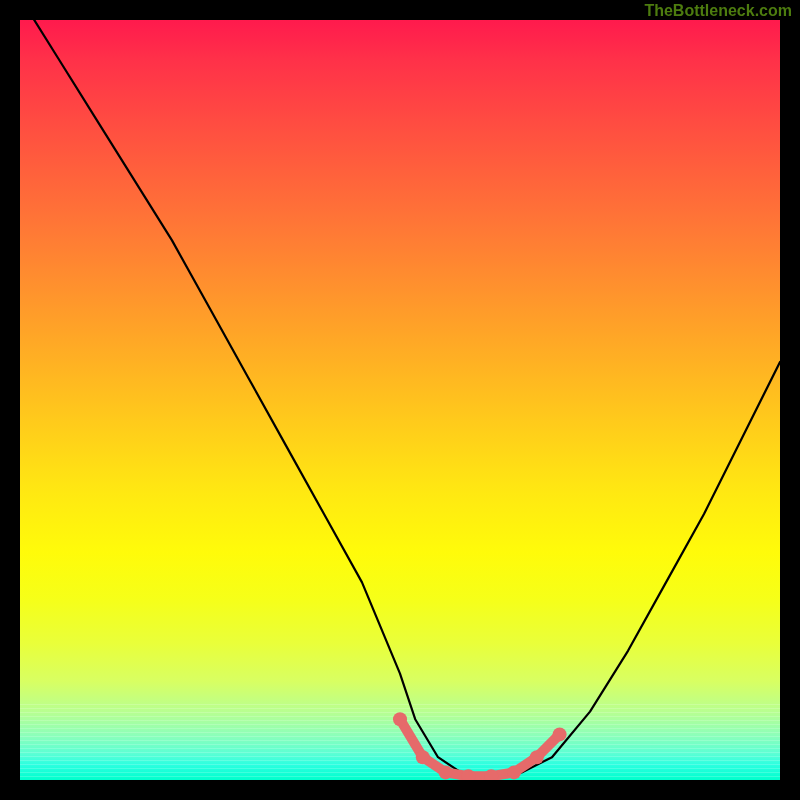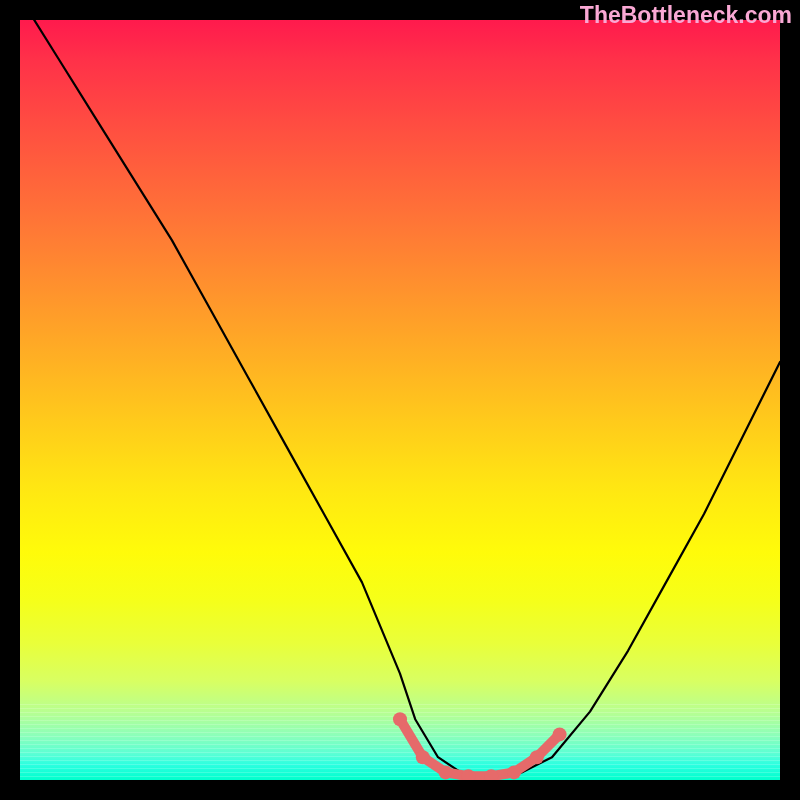--- a/index.html
+++ b/index.html
@@ -54,23 +54,23 @@
       rgba(0,0,0,0.0) 1px,
       rgba(0,0,0,0.0) 4px
     );
     pointer-events: none;
   }
   .watermark {
     position: absolute;
     top: 2px;
     right: 8px;
     font-family: Arial, Helvetica, sans-serif;
-    font-size: 23px;
+    font-size: 16px;
     font-weight: bold;
-    color: #f9a8d4;
+    color: #4d7c0f;
     user-select: none;
   }
   svg.curve {
     position: absolute;
     left: 0;
     top: 0;
     width: 100%;
     height: 100%;
     pointer-events: none;
   }

